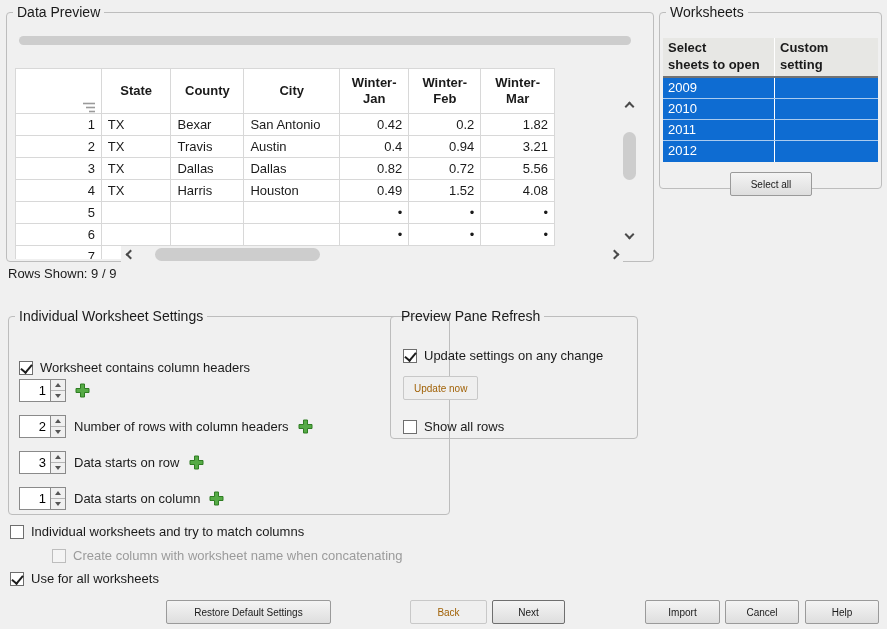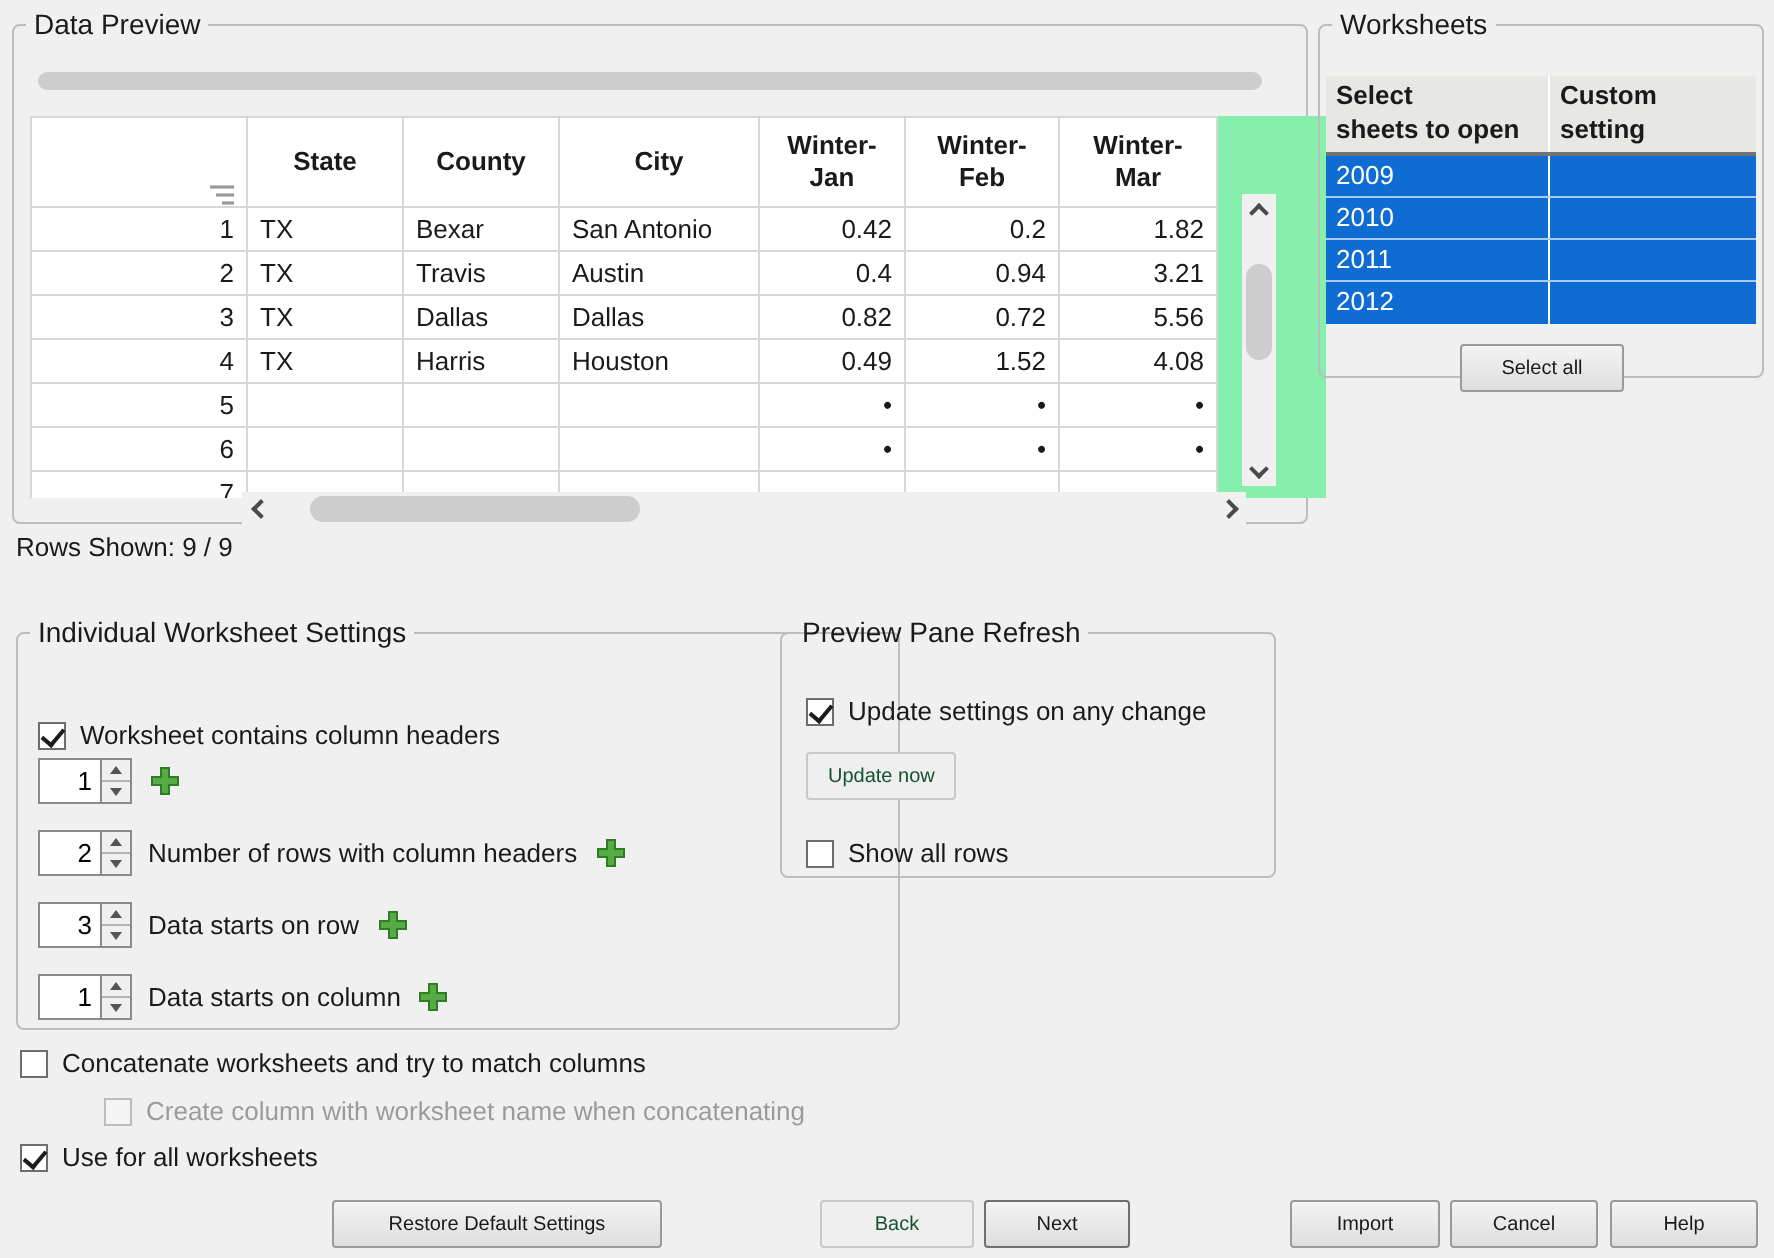--- a/index.html
+++ b/index.html
@@ -18,22 +18,22 @@
   }
   fieldset.group legend { margin-left: 6px; padding: 0 4px; font-size: 14px; }
 
   
   #fs-preview { left: 6px; top: 4px; width: 648px; height: 258px; }
   .top-scrollbar {
     position: absolute; left: 12px; top: 16px; width: 612px; height: 9px;
     background: #cdcdcd; border-radius: 5px;
   }
   .viewport {
-    position: absolute; left: 8px; top: 38px; width: 648px; height: 191px;
-    overflow: hidden; background: #86efac;
+    position: absolute; left: 8px; top: 48px; width: 540px; height: 191px;
+    overflow: hidden; background: #000000;
   }
   table.grid { border-collapse: collapse; table-layout: fixed; font-size: 13px; }
   table.grid th, table.grid td {
     border: 1px solid #d8d8d8; padding: 0 6px; overflow: hidden; white-space: nowrap;
   }
   table.grid th {
     height: 45px; font-weight: bold; text-align: center; vertical-align: middle;
     white-space: pre-line; line-height: 1.25; background: #fff;
   }
   table.grid td { height: 22px; background: #fff; }
@@ -84,21 +84,21 @@
   #select-all-btn { position: absolute; left: 70px; top: 152px; width: 82px; }
 
   
   .btn {
     font-family: "Liberation Sans", sans-serif; font-size: 10px;
     background: linear-gradient(#f4f4f4, #dedede);
     border: 1px solid #9a9a9a; border-radius: 2px;
     height: 24px; padding: 0 10px; color: #1a1a1a;
   }
   .btn:disabled, .btn.disabled {
-    color: #14532d; background: #efefef; border-color: #c8c8c8;
+    color: #a16207; background: #efefef; border-color: #c8c8c8;
   }
 
   .cb-row { display: flex; align-items: center; gap: 7px; }
   .cb { width: 14px; height: 14px; background: #fff; border: 1px solid #6e6e6e; position: relative; flex: none; }
   .cb.checked::after {
     content: ""; position: absolute; left: 3px; top: 0px; width: 5px; height: 9px;
     border: solid #1c1c1c; border-width: 0 2px 2px 0; transform: rotate(40deg);
   }
   .cb.disabled { border-color: #bdbdbd; background: #f4f4f4; }
   .lbl-disabled { color: #9b9b9b; }
@@ -396,21 +396,21 @@
   <button class="btn" id="update-now-btn" disabled="">Update now</button>
 
   <div class="cb-row second">
     <span class="cb"></span>
     <span>Show all rows</span>
   </div>
 </fieldset>
 
 <div class="cb-row" id="opt-concat">
   <span class="cb"></span>
-  <span>Concatenate worksheets and try to match columns</span>
+  <span>Individual worksheets and try to match columns</span>
 </div>
 
 <div class="cb-row" id="opt-create">
   <span class="cb disabled"></span>
   <span class="lbl-disabled">Create column with worksheet name when concatenating</span>
 </div>
 
 <div class="cb-row" id="opt-useall">
   <span class="cb checked"></span>
   <span>Use for all worksheets</span>

